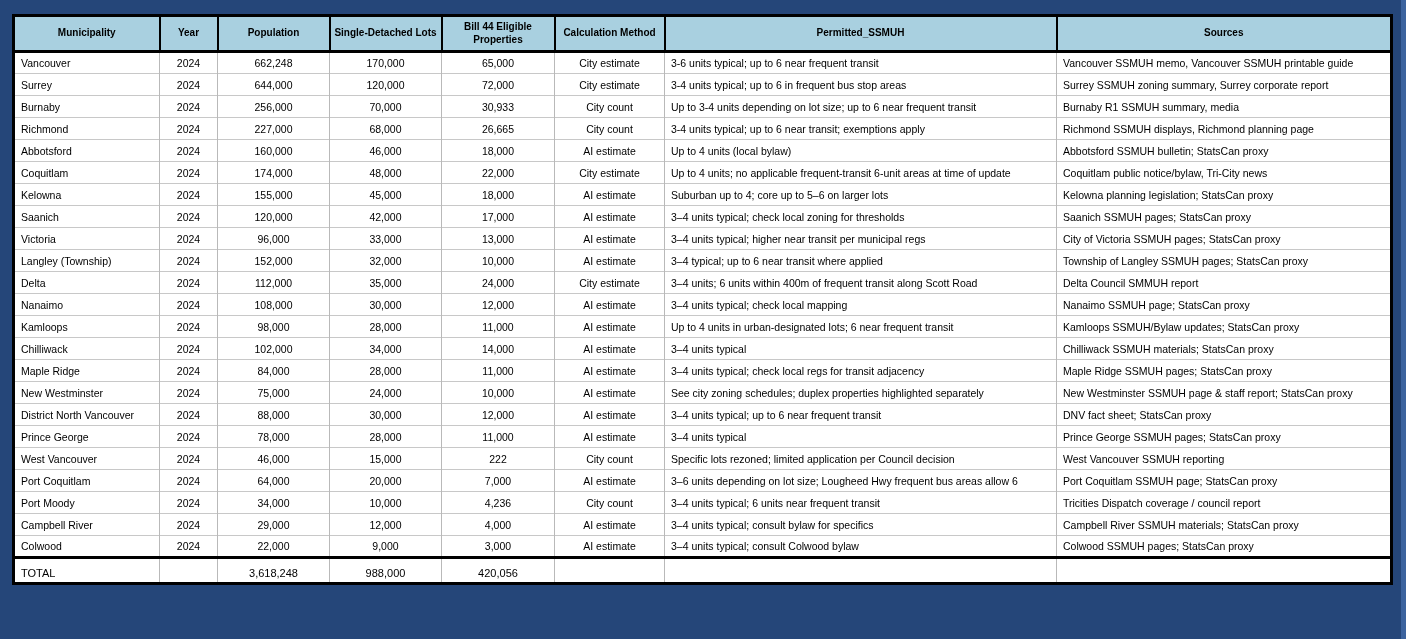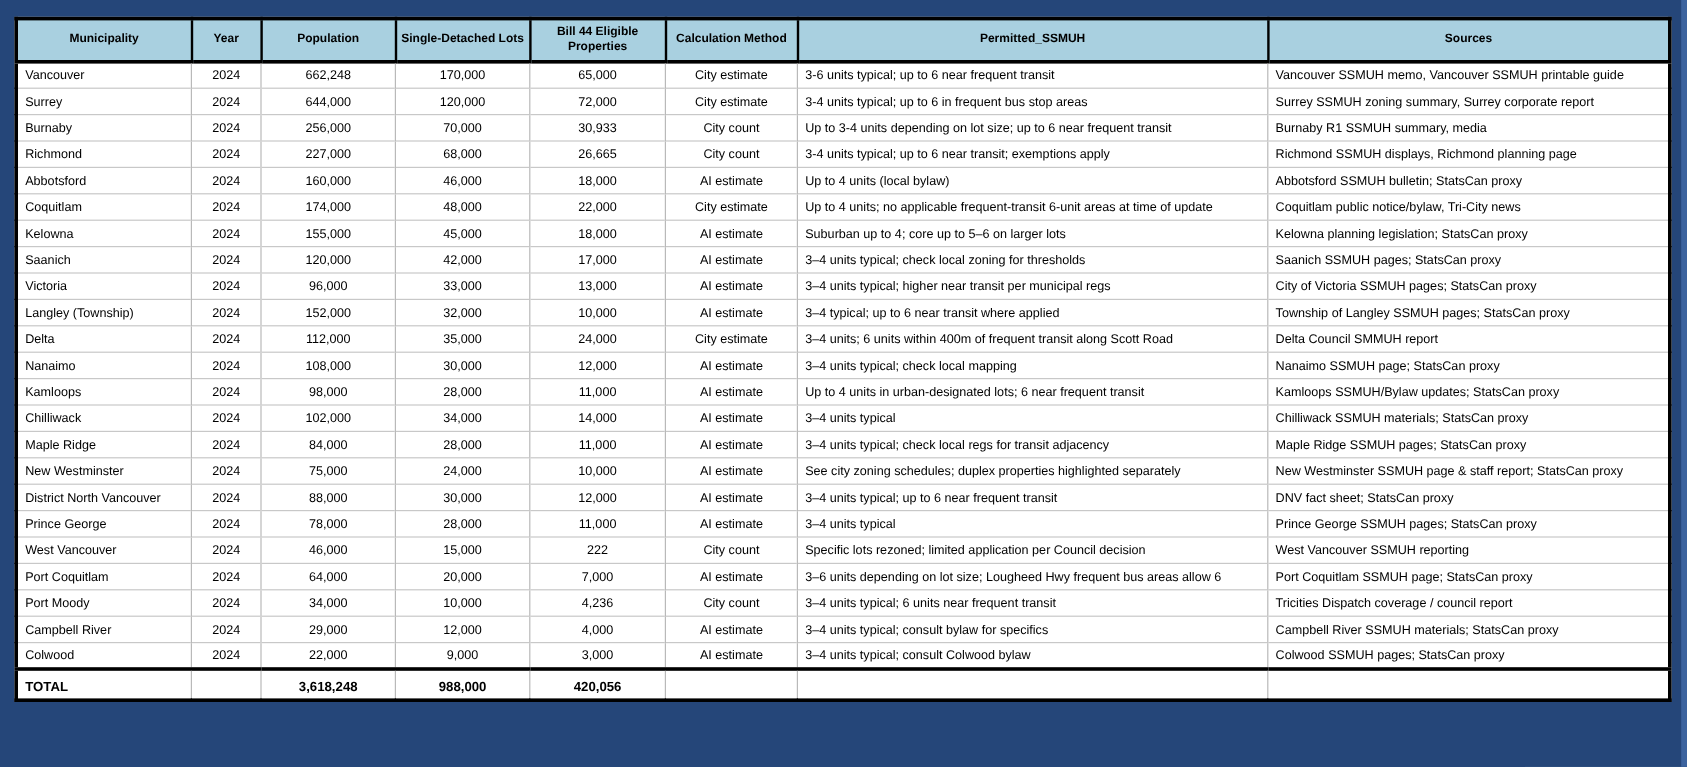--- a/index.html
+++ b/index.html
@@ -52,21 +52,21 @@
     overflow: hidden;
   }
   tbody tr td:first-child { border-left: none; }
   tbody tr td:last-child { border-right: none; }
   tbody tr:first-child td { border-top: none; }
   td.align-left   { text-align: left; }
   td.align-center { text-align: center; }
   td.italic { }
   tr.total-row td {
     border-top: 3px solid #000000;
-    font-weight: bold;
+    font-weight: normal;
     height: 26px;
     font-size: 11px;
     vertical-align: bottom;
     padding-bottom: 3px;
   }
 </style>
 </head>
 <body>
 
 <div class="frame">

